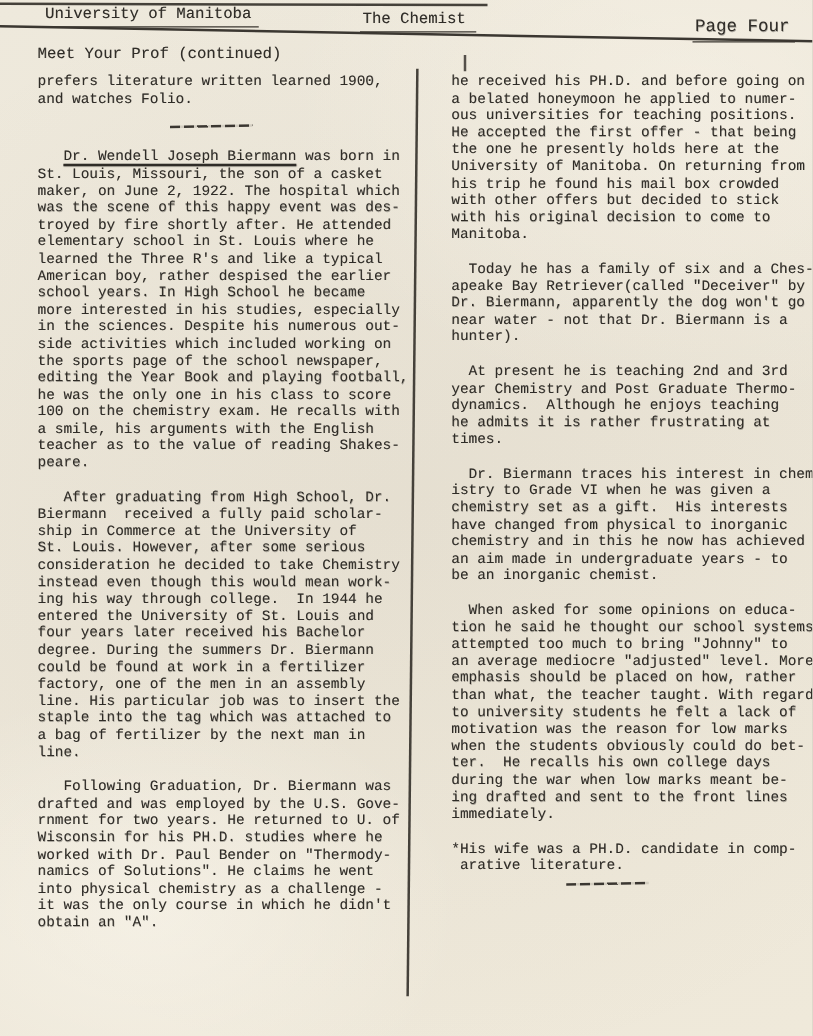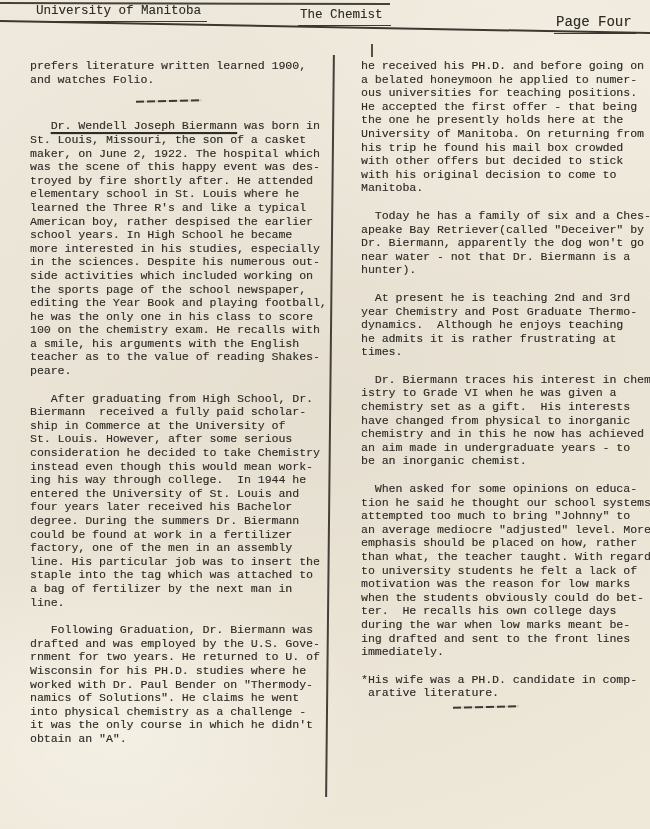--- a/index.html
+++ b/index.html
@@ -13,21 +13,21 @@
       radial-gradient(ellipse 500px 380px at 85% 10%, rgba(255,250,240,0.35), rgba(255,250,240,0) 65%),
       radial-gradient(ellipse 700px 600px at 50% 50%, rgba(120,108,88,0.06), rgba(120,108,88,0) 75%),
       linear-gradient(156deg, #eee9dc 0%, #ece6d8 48%, #efe9da 100%);
     font-family: "Liberation Mono", "DejaVu Sans Mono", monospace;
     color: #2f2c27;
   }
   .ink { text-shadow: 0.35px 0.35px 0 rgba(47,44,39,0.35); }
 
   
   .hdr-left  { position: absolute; left: 34px;  top: 4px;  font-size: 12.5px; padding: 0 6px 3px 2px; border-bottom: 1.5px solid #3b3731; white-space: pre; }
-  .hdr-center{ position: absolute; left: 298px; top: 8px;  font-size: 12.5px; padding: 0 8px 3px 2px; border-bottom: 1.5px solid #3b3731; white-space: pre; }
+  .hdr-center{ position: absolute; left: 288px; top: 8px;  font-size: 12.5px; padding: 0 8px 3px 2px; border-bottom: 1.5px solid #3b3731; white-space: pre; }
   .hdr-right { position: absolute; left: 554px; top: 14px; font-size: 14px; padding: 0 4px 3px 2px; border-bottom: 1.5px solid #3b3731; white-space: pre; }
   .top-edge-line { position: absolute; left: 0; top: 2px; width: 390px; height: 1.5px; background: #45413a; transform: rotate(0.15deg); transform-origin: left center; }
   .header-rule { position: absolute; left: -3px; top: 20px; width: 658px; height: 1.8px; background: #3b3731; transform: rotate(1.05deg); transform-origin: left center; }
   .subtitle { position: absolute; left: 30px; top: 36px; font-size: 12.5px; white-space: pre; }
   .artifact-tick { position: absolute; left: 371px; top: 44px; width: 1.5px; height: 13px; background: #55504a; }
 
   
   .col { position: absolute; top: 59px; font-size: 11.5px; line-height: 13.6px; }
   .col-left  { left: 30px;  width: 302px; }
   .col-right { left: 361px; width: 300px; }
@@ -50,20 +50,21 @@
 </head>
 <body>
 
 <div class="page">
 
   <div class="top-edge-line"></div>
   <div class="header-rule"></div>
   <div class="hdr-left ink">University of Manitoba</div>
   <div class="hdr-center ink">The Chemist</div>
   <div class="hdr-right ink">Page Four</div>
+  <div class="subtitle ink">Meet Your Prof (continued)</div>
   <div class="artifact-tick"></div>
 
   <div class="column-divider"></div>
 
   <div class="col col-left ink">
     <p>prefers literature written learned 1900,
 and watches Folio.</p>
     <div class="dash-rule left-col"></div>
     <p><span>   </span><span class="u">Dr. Wendell Joseph Biermann</span><span> was born in
 St. Louis, Missouri, the son of a casket

